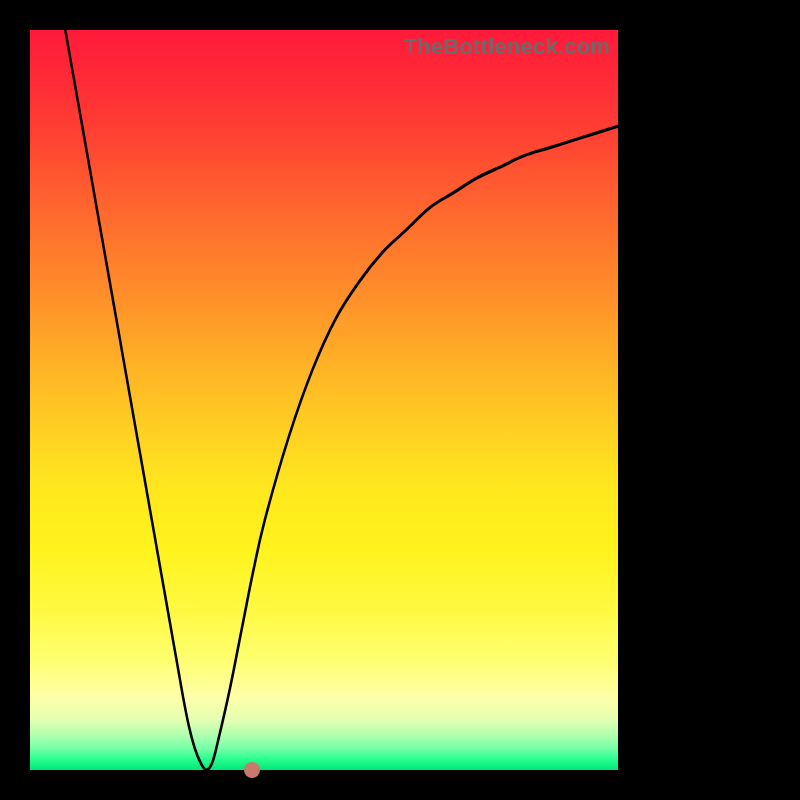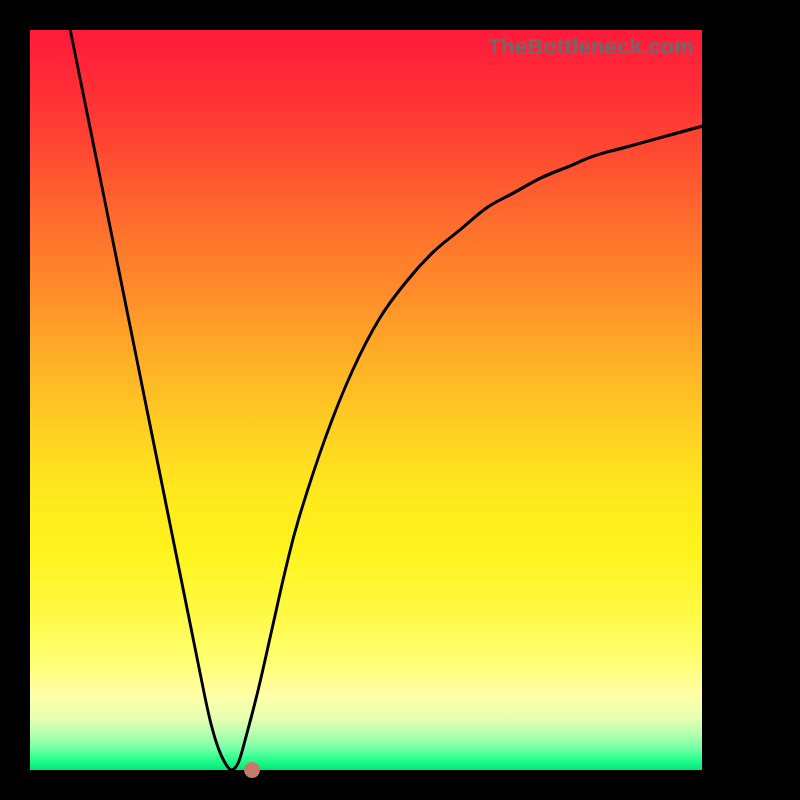--- a/index.html
+++ b/index.html
@@ -7,21 +7,21 @@
   .frame {
     position: relative;
     width: 800px;
     height: 800px;
     background: #000;
   }
   .plot-area {
     position: absolute;
     left: 30px;
     top: 30px;
-    width: 672px;
+    width: 588px;
     height: 740px;
     background: linear-gradient(to bottom,
       #ff1a3a 0%,
       #ff2e36 8%,
       #ff4432 15%,
       #ff6a2e 25%,
       #ff8c2a 35%,
       #ffb126 45%,
       #ffd322 55%,
       #ffe81e 62%,

